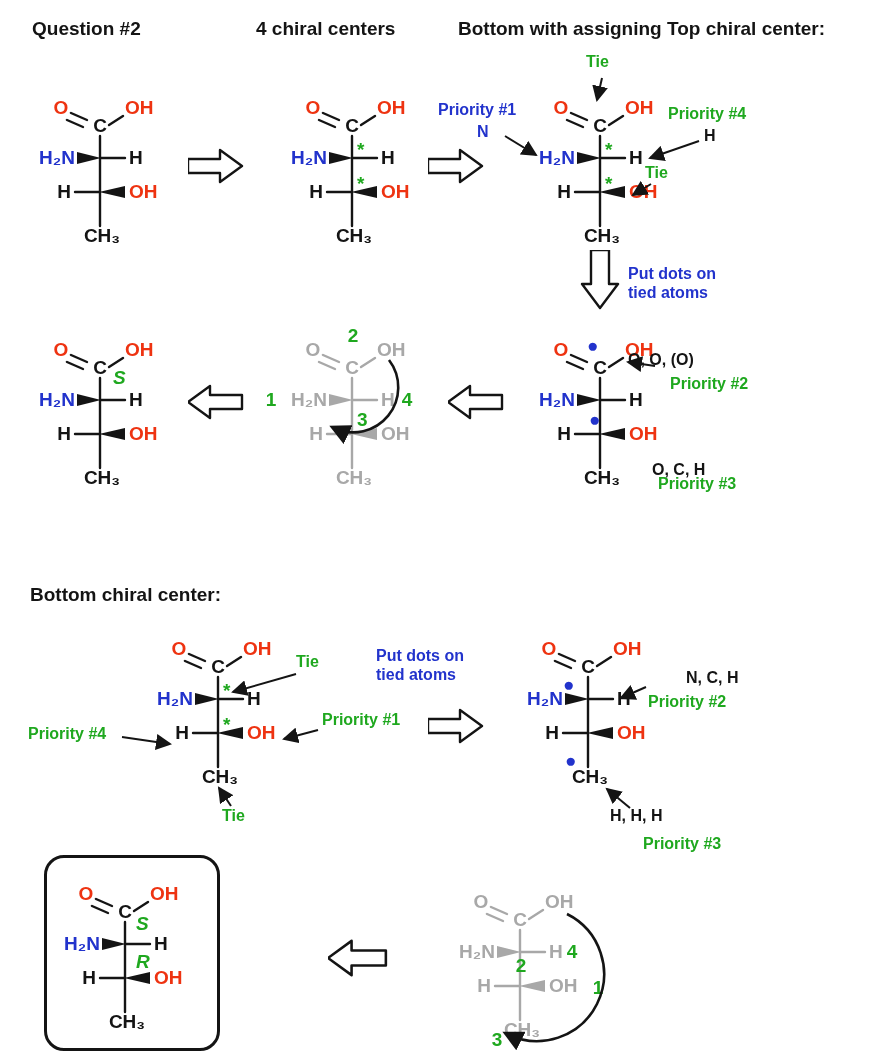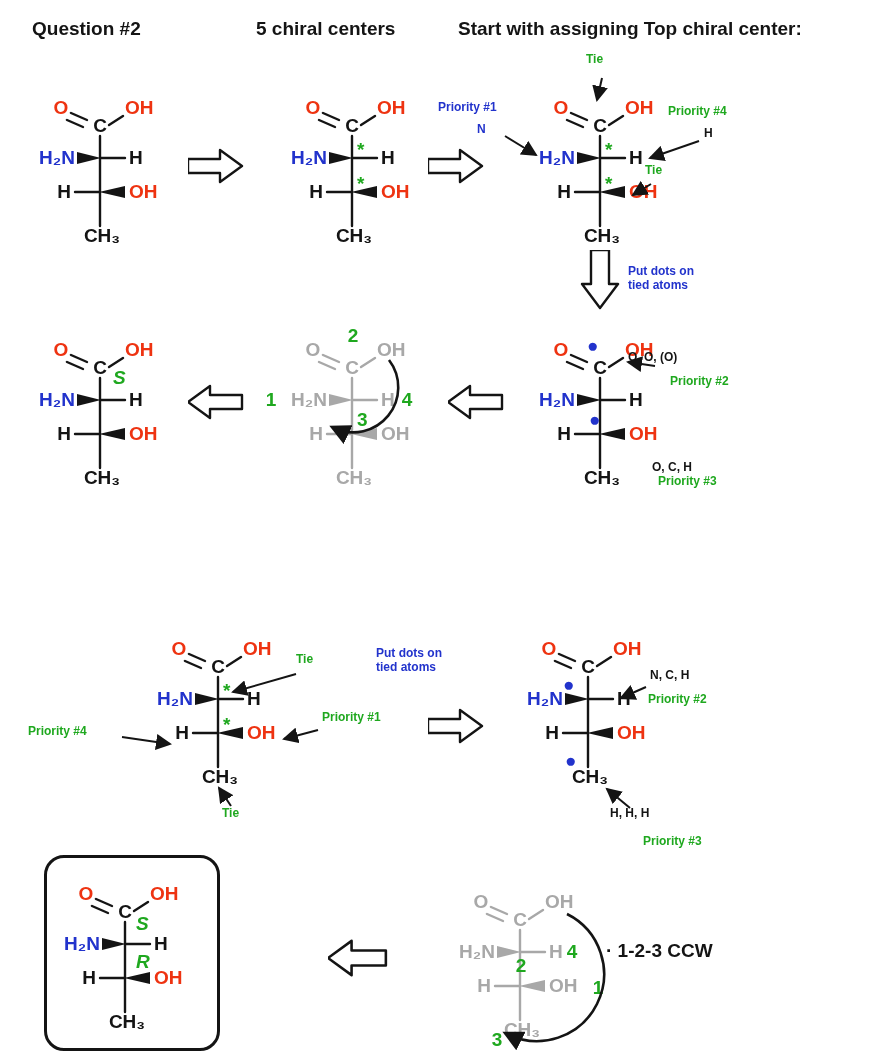--- a/index.html
+++ b/index.html
@@ -1,18 +1,18 @@
 <!DOCTYPE html>
 <html><head>
 <meta charset="utf-8">
 <style>
   html,body{margin:0;padding:0;background:#fff}
   .canvas{position:relative;width:892px;height:1062px;background:#fff;overflow:hidden;
           font-family:"Liberation Sans","DejaVu Sans",sans-serif}
-  .lbl{position:absolute;font-weight:bold;font-size:12px;white-space:nowrap;line-height:1.2}
+  .lbl{position:absolute;font-weight:bold;font-size:16px;white-space:nowrap;line-height:1.2}
   .h19{font-size:19px}
   .green{color:#1fa81f}
   .blue{color:#2233cc}
   .black{color:#141414}
   .bullets div{line-height:30px}
   svg.mol{position:absolute;overflow:visible}
   .mol text{font-weight:bold;font-size:19px;font-family:"Liberation Sans","DejaVu Sans",sans-serif}
   .mol .b{stroke:#141414;stroke-width:2.4;stroke-linecap:round}
   .mol .w{fill:#141414}
   .mol.gray .b{stroke:#a8a8a8}
@@ -31,22 +31,23 @@
   .overlay{position:absolute;left:0;top:0;pointer-events:none}
   .overlay line{stroke:#141414;stroke-width:2}
   .final-box{position:absolute;border:3px solid #141414;border-radius:20px}
 </style>
 </head>
 <body>
 
 <div class="canvas">
 
   <div class="lbl black h19" style="left:32px;top:18px">Question #2</div>
-  <div class="lbl black h19" style="left:256px;top:18px">5 chiral centers</div>
-  <div class="lbl black h19" style="left:458px;top:18px">Start with assigning Top chiral center:</div>
+  <div class="lbl black h19" style="left:256px;top:18px">4 chiral centers</div>
+  <div class="lbl black h19" style="left:458px;top:18px">Bottom with assigning Top chiral center:</div>
+  <div class="lbl black h19" style="left:30px;top:584px">Bottom chiral center:</div>
 
   <svg class="mol" style="left:5px;top:86px" width="190" height="180" viewBox="-20 0 190 180">
     <g>
       <line class="b" x1="46" y1="27" x2="62" y2="34"></line>
         <line class="b" x1="42" y1="34" x2="58" y2="41"></line>
       <line class="b" x1="84" y1="39" x2="98" y2="30"></line>
       <line class="b" x1="75" y1="50" x2="75" y2="140"></line>
       <line class="b" x1="76" y1="72" x2="100" y2="72"></line>
       <line class="b" x1="50" y1="106" x2="75" y2="106"></line>
       <polygon class="w" points="52,66 52,78 76,72"></polygon>
@@ -326,27 +327,26 @@
 
   <div class="lbl green" style="left:296px;top:652px">Tie</div>
   <div class="lbl blue" style="left:376px;top:646px">
     <div>Put dots on</div>
     <div>tied atoms</div>
   </div>
   <div class="lbl green" style="left:322px;top:710px">Priority #1</div>
   <div class="lbl green" style="left:28px;top:724px">Priority #4</div>
   <div class="lbl green" style="left:222px;top:806px">Tie</div>
 
-  <div class="lbl black" style="left:650px;top:668px">N, C, H</div>
+  <div class="lbl black" style="left:686px;top:668px">N, C, H</div>
   <div class="lbl green" style="left:648px;top:692px">Priority #2</div>
   <div class="lbl black" style="left:610px;top:806px">H, H, H</div>
   <div class="lbl green" style="left:643px;top:834px">Priority #3</div>
 
   <div class="lbl black h19 bullets" style="left:606px;top:936px">
-    <div>· 1-2-3 CCW</div>
   </div>
 
   <svg class="overlay" width="892" height="1062" viewBox="0 0 892 1062">
     <defs>
       <marker id="ah" markerWidth="9" markerHeight="8" refX="7" refY="4" orient="auto">
           <path d="M0,0 L8,4 L0,8 Z" fill="#141414"></path>
         </marker>
     </defs>
     <line x1="602" y1="78" x2="597" y2="100" marker-end="url(#ah)"></line>
     <line x1="505" y1="136" x2="536" y2="155" marker-end="url(#ah)"></line>

